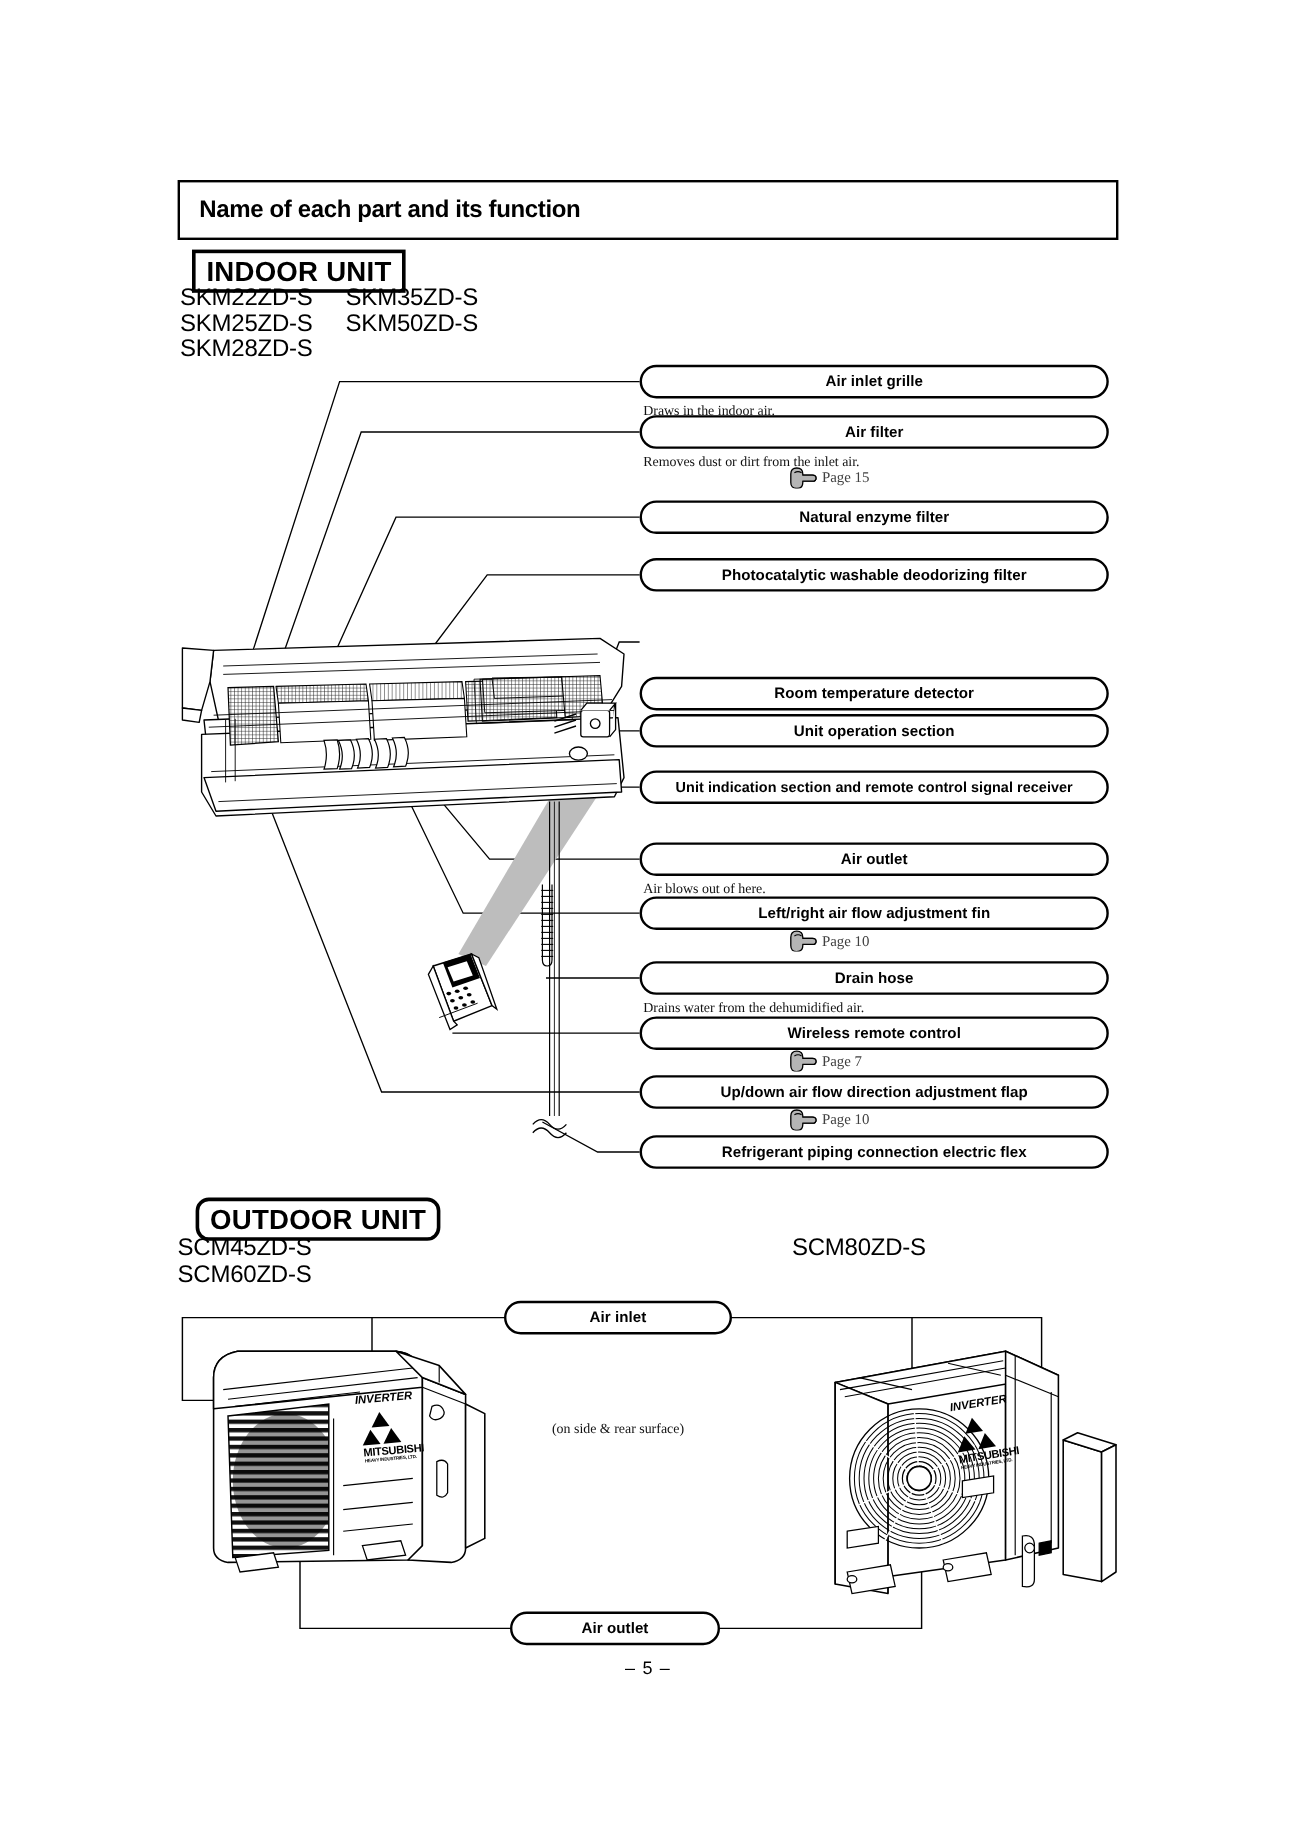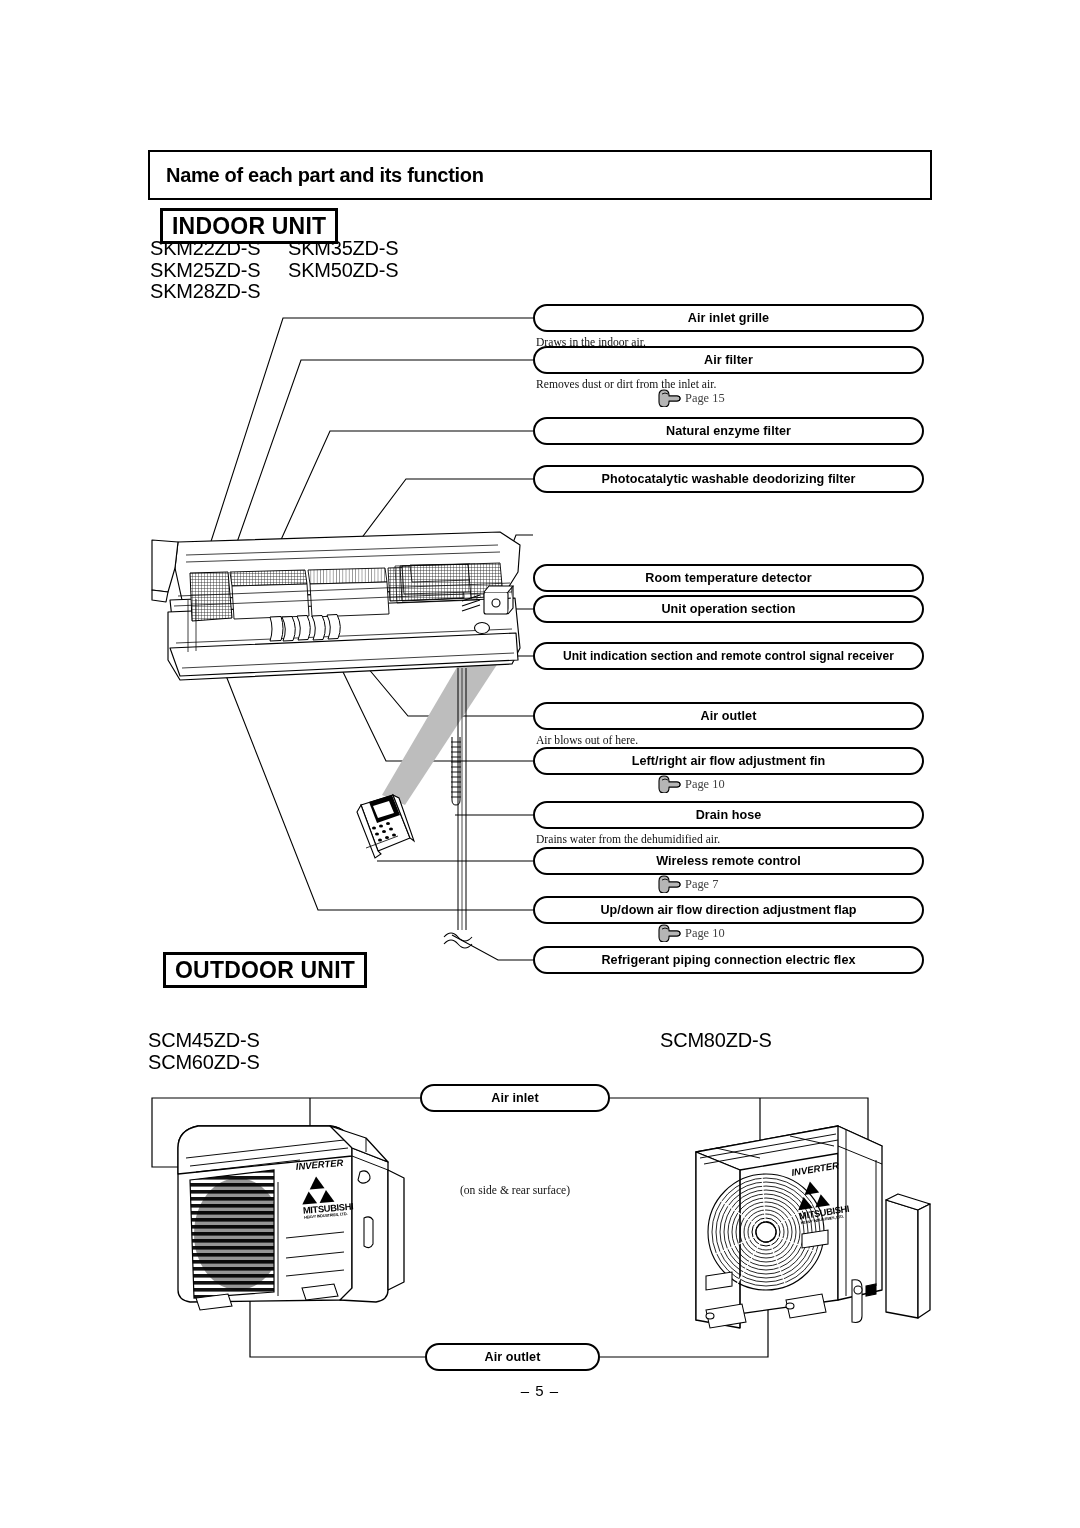--- a/index.html
+++ b/index.html
@@ -22,21 +22,21 @@
   }
 
   
   .section-box{
     position:absolute;border:3px solid #000;background:#fff;
     display:flex;align-items:center;justify-content:center;
     font-size:23px;font-weight:bold;letter-spacing:0.2px;
     padding:2px 9px;line-height:1;
   }
   #sec-indoor{left:160px;top:208px;height:26px;}
-  #sec-outdoor{left:163px;top:952px;height:26px;}
+  #sec-outdoor{left:163px;top:998px;height:26px;border-radius:11px;}
 
   
   .models{position:absolute;font-size:20px;line-height:21.5px;white-space:pre;letter-spacing:-0.2px;}
   #models-indoor-a{left:150px;top:238px;}
   #models-indoor-b{left:288px;top:238px;}
   #models-outdoor-a{left:148px;top:1030px;}
   #models-outdoor-b{left:660px;top:1030px;}
 
   
   .pill{

